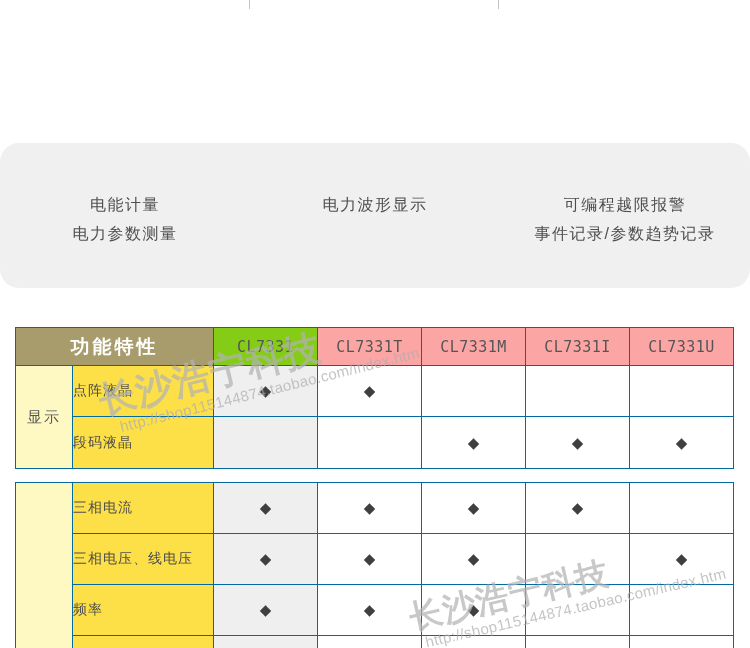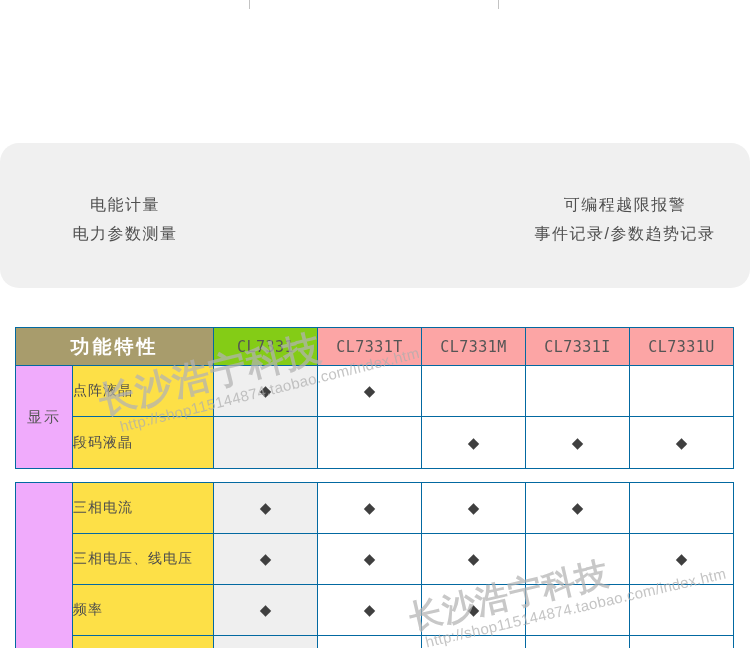--- a/index.html
+++ b/index.html
@@ -36,21 +36,21 @@
   td.th-feature{
     border:none;background:#a89c6c;color:#ffffff;text-align:center;
     font-size:19px;font-weight:bold;letter-spacing:3px;height:37px;
   }
   td.th-model{
     background:#fca5a5;color:#555555;text-align:center;height:37px;
     font-family:"DejaVu Sans Mono", monospace;font-size:15px;letter-spacing:0.5px;
   }
   td.shade{background:#84cc16;}
   td.group{
-    background:#f0abfc;color:#555555;text-align:center;
+    background:#fef9c3;color:#555555;text-align:center;
     font-size:15px;letter-spacing:2px;
   }
   td.feat{
     background:#fde047;color:#4d4d4d;font-size:14px;letter-spacing:1px;
     text-align:left;padding-left:10px;height:50px;
   }
   td.mark{
     text-align:center;color:#3f3f3f;font-size:15px;height:50px;background:#ffffff;
   }
   td.mark.shade{background:#efefef;}
@@ -81,20 +81,21 @@
   <div class="top-divider d1"></div>
   <div class="top-divider d2"></div>
 
 
   <div class="band">
     <div class="col">
       <span class="line">电能计量</span>
       <span class="line">电力参数测量</span>
     </div>
     <div class="col">
+      <span class="line">电力波形显示</span>
     </div>
     <div class="col">
       <span class="line">可编程越限报警</span>
       <span class="line">事件记录/参数趋势记录</span>
     </div>
   </div>
 
   <div class="tablewrap">
 
     <table class="spec">

